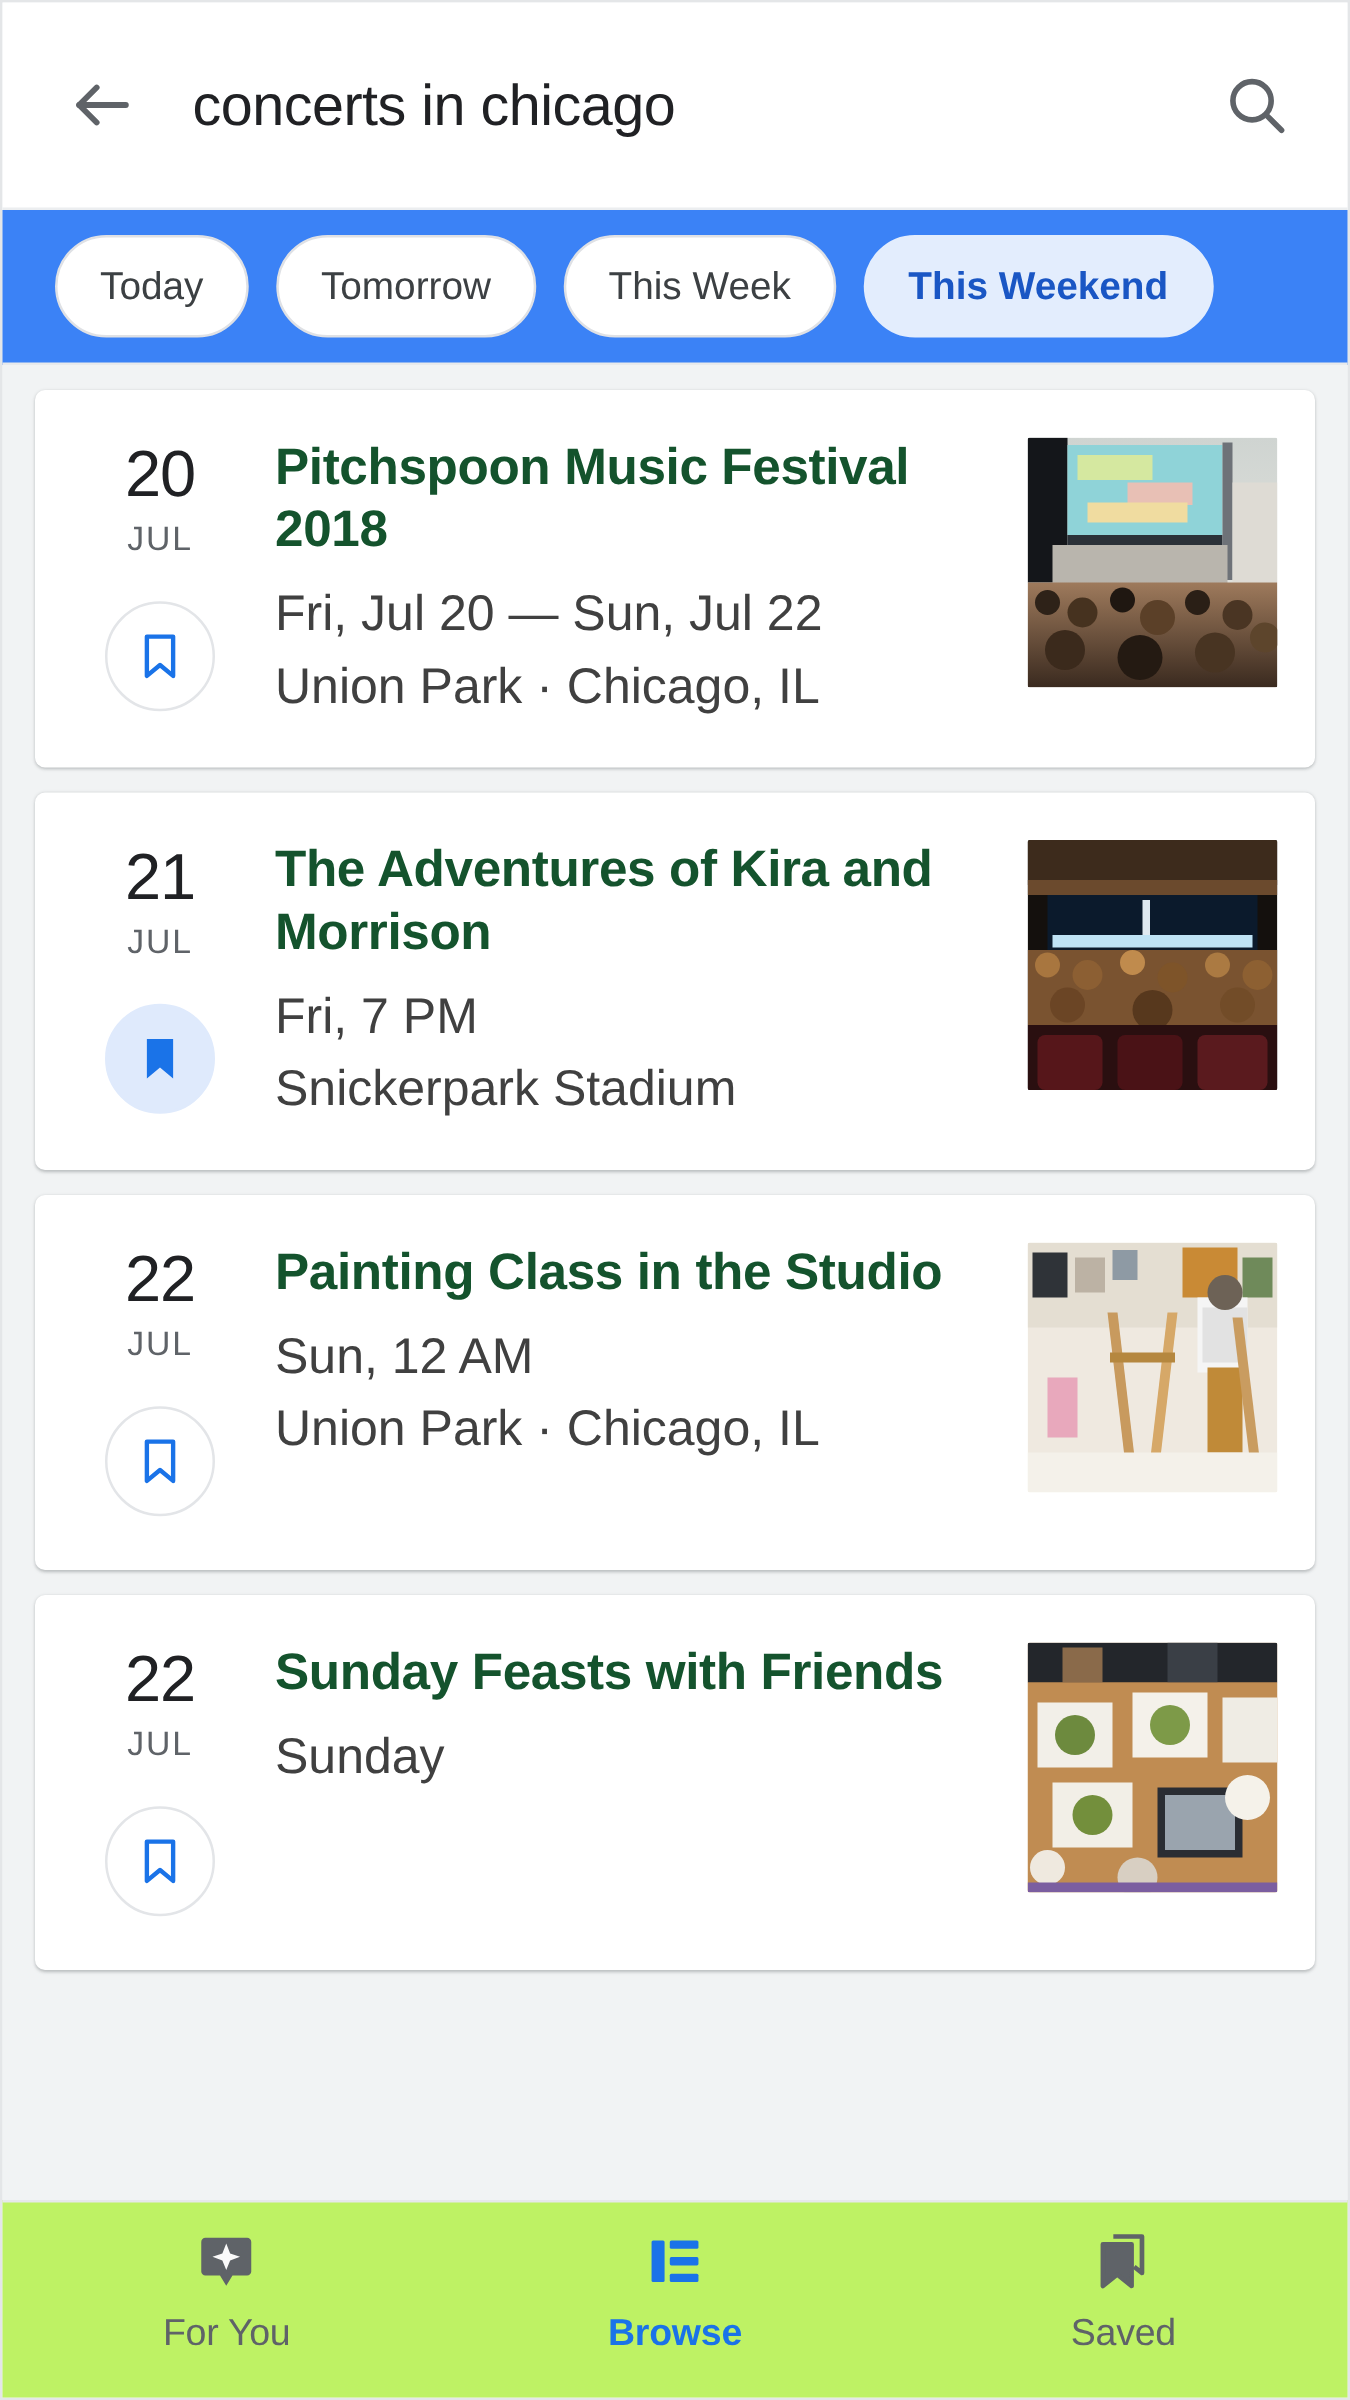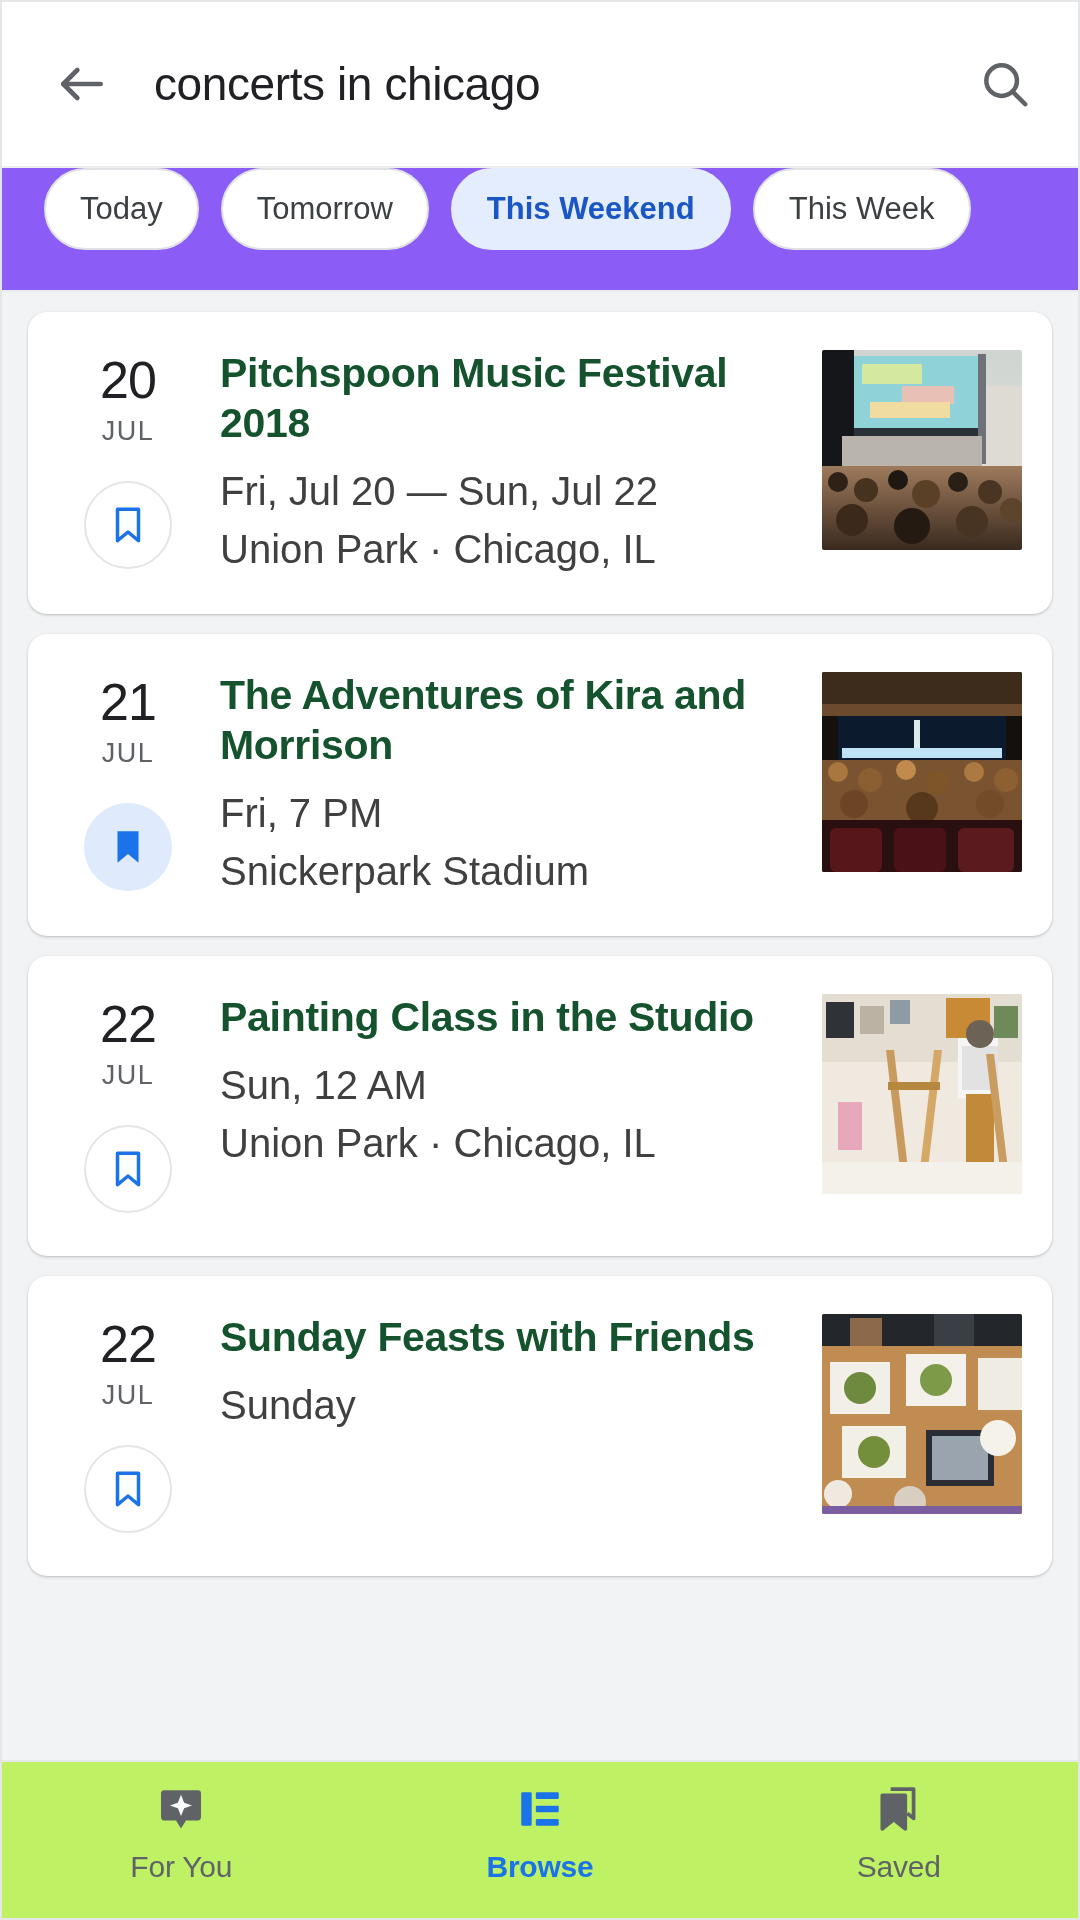--- a/index.html
+++ b/index.html
@@ -52,23 +52,23 @@
     height: 54px;
     flex: 0 0 auto;
     color: #5f6368;
     margin-left: 24px;
   }
 
   
   .chips {
     flex: 0 0 auto;
     height: 124px;
-    background: #8b5cf6;
-    display: flex;
-    align-items: flex-start;
+    background: #3b82f6;
+    display: flex;
+    align-items: center;
     gap: 22px;
     padding: 0 0 0 42px;
     border-bottom: 2px solid #e8eaec;
     overflow: hidden;
   }
   .chip {
     height: 82px;
     display: inline-flex;
     align-items: center;
     justify-content: center;
@@ -92,21 +92,21 @@
     flex: 1 1 auto;
     position: relative;
     background: #f1f3f4;
     padding: 0 26px;
     overflow: hidden;
   }
 
   .card {
     position: relative;
     background: #ffffff;
-    border-radius: 19px;
+    border-radius: 8px;
     margin-top: 20px;
     box-shadow: 0 1px 3px rgba(60,64,67,0.22), 0 1px 2px rgba(60,64,67,0.10);
     display: flex;
     padding: 36px 30px 36px 34px;
     min-height: 300px;
   }
 
   .date-col {
     flex: 0 0 132px;
     display: flex;
@@ -221,22 +221,22 @@
       <svg viewBox="0 0 24 24" fill="none" stroke="currentColor" stroke-width="2" stroke-linecap="round">
         <circle cx="10.5" cy="10.5" r="6.8"></circle>
         <line x1="15.6" y1="15.6" x2="21" y2="21"></line>
       </svg>
     </span>
   </div>
 
   <div class="chips">
     <div class="chip">Today</div>
     <div class="chip">Tomorrow</div>
+    <div class="chip">This Week</div>
     <div class="chip active">This Weekend</div>
-    <div class="chip">This Week</div>
   </div>
 
   <div class="list">
 
     <div class="card">
       <div class="date-col">
         <div class="date-day">20</div>
         <div class="date-mon">JUL</div>
         <div class="bookmark-btn">
           <svg viewBox="0 0 24 24" fill="none" stroke="#1a73e8" stroke-width="2" stroke-linejoin="round">

